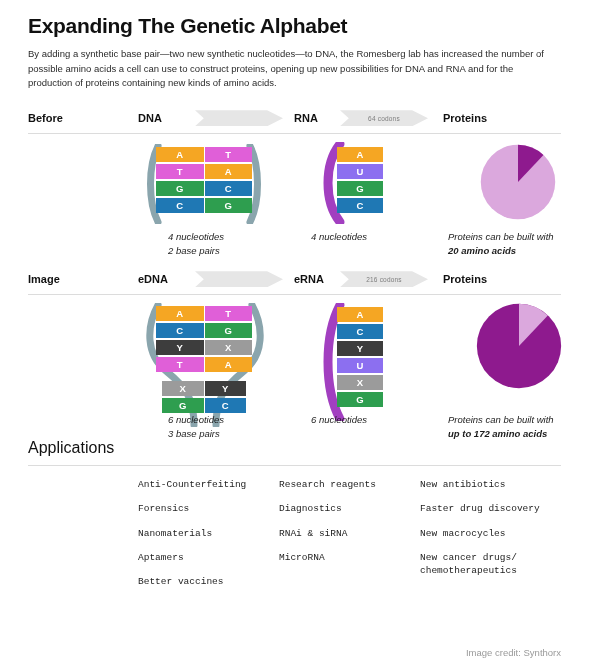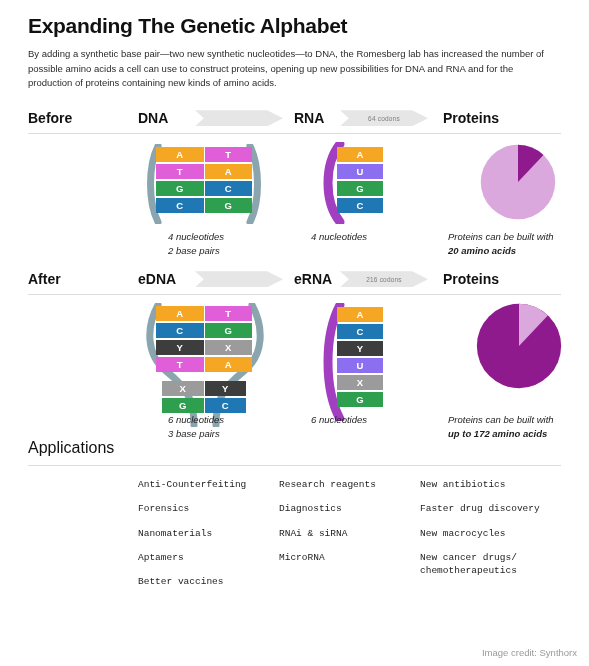--- a/index.html
+++ b/index.html
@@ -21,21 +21,21 @@
     font-size: 9.5px; line-height: 1.55; color: #2b2b2b;
     margin-top: 9px; width: 530px;
   }
 
   
   .rowhead {
     display: flex; align-items: center;
     height: 22px; position: relative;
   }
   .rowhead .stage-label {
-    font-size: 14px; font-weight: bold; color: #111;
+    font-size: 11px; font-weight: bold; color: #111;
   }
   .col-when  { position: absolute; left: 0; }
   .col-dna   { position: absolute; left: 110px; }
   .col-arrow1{ position: absolute; left: 167px; }
   .col-rna   { position: absolute; left: 266px; }
   .col-arrow2{ position: absolute; left: 312px; }
   .col-prot  { position: absolute; left: 415px; }
 
   .chev {
     position: relative; height: 16px; width: 88px;
@@ -84,21 +84,21 @@
   .caption b { font-weight: bold; }
 
   
   .apps-title { font-size: 16px; font-weight: normal; color: #111; }
   .apps-grid { display: flex; margin-top: 12px; }
   .apps-col { width: 156px; }
   .apps-col:first-child { margin-left: 110px; }
   .app-item { font-size: 9.5px; line-height: 1.4; color: #1d1d1d; margin-bottom: 11px; font-family: Liberation Mono, monospace; }
 
   .credit {
-    position: absolute; right: 12px; bottom: 8px;
+    position: absolute; right: 28px; bottom: 8px;
     font-size: 9.5px; color: #9a9a9a;
   }
 </style>
 </head>
 <body>
 
 <div class="page">
 
   <h1 class="title">Expanding The Genetic Alphabet</h1>
   <p class="intro">By adding a synthetic base pair—two new synthetic nucleotides—to DNA, the Romesberg lab has increased the number of possible amino acids a cell can use to construct proteins, opening up new possibilities for DNA and RNA and for the production of proteins containing new kinds of amino acids.</p>
@@ -173,21 +173,21 @@
       <div>4 nucleotides</div>
     </div>
     <div class="caption" style="left:420px; top:96px;">
       <div>Proteins can be built with</div>
       <div><b>20 amino acids</b></div>
     </div>
   </div>
 
   <div style="margin-top:14px;">
     <div class="rowhead">
-      <span class="stage-label col-when">After</span>
+      <span class="stage-label col-when">Image</span>
       <span class="stage-label col-dna">eDNA</span>
       <span class="col-arrow1">
         <span class="chev">
             <span class="body"></span>
             <span class="codons"></span>
           </span>
       </span>
       <span class="stage-label col-rna">eRNA</span>
       <span class="col-arrow2">
         <span class="chev">

